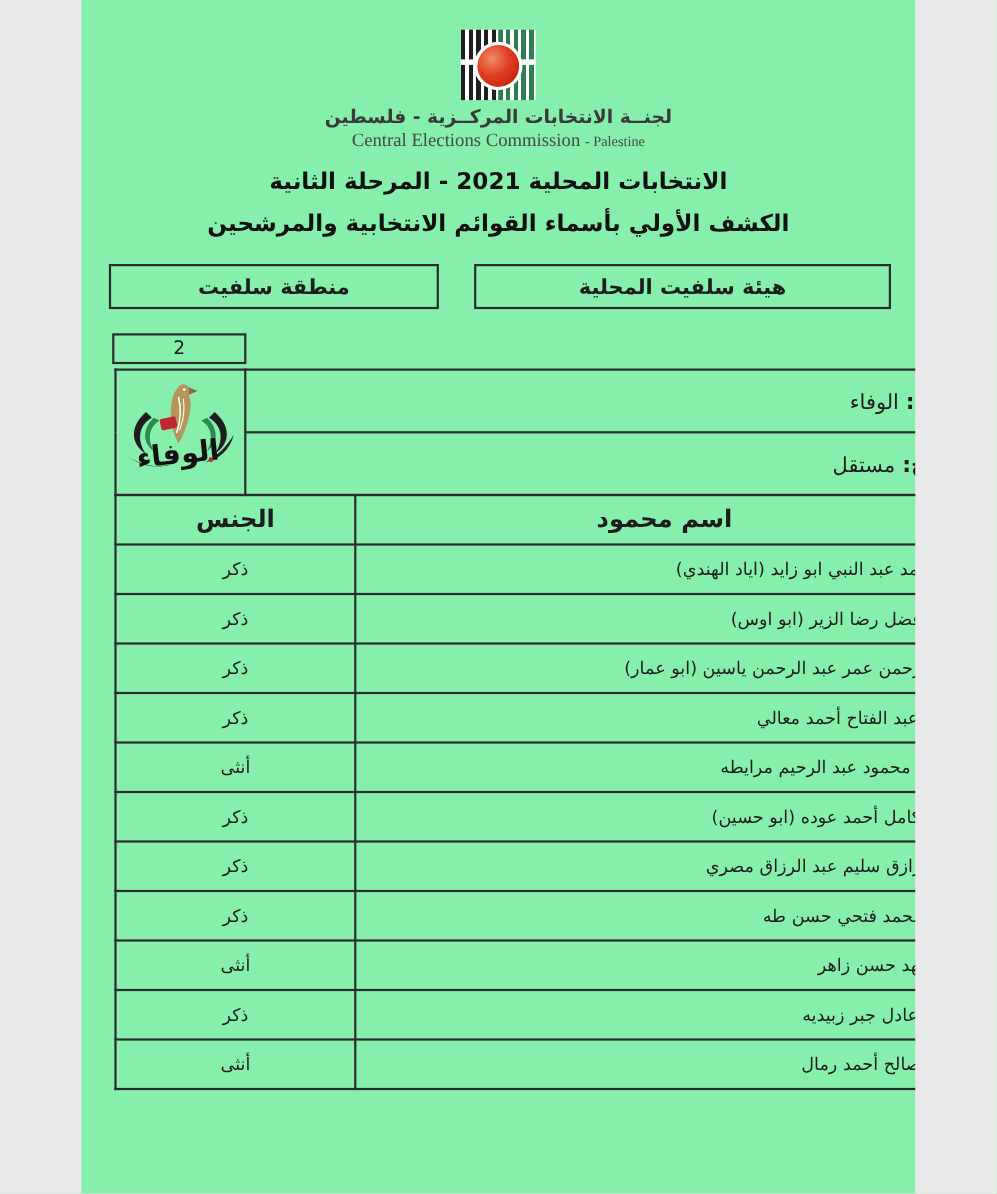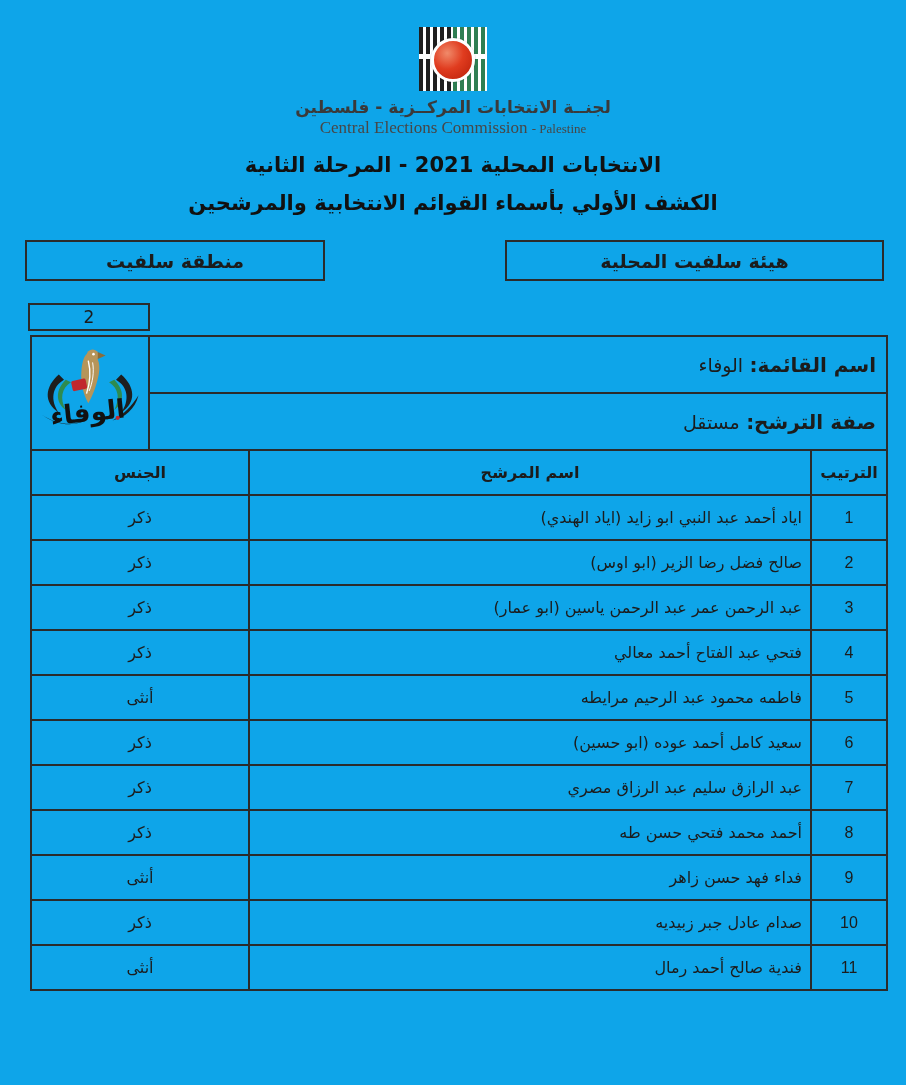--- a/index.html
+++ b/index.html
@@ -1,17 +1,17 @@
 <!DOCTYPE html>
 <html lang="ar"><head>
 <meta charset="utf-8">
 <style>
   html,body{margin:0;padding:0;background:#e9e9e9;}
   .page{
-    width:906px;height:1085px;margin:0 auto;background:#0ea5e9;
+    width:758px;height:1085px;margin:0 auto;background:#86efac;
     font-family:"DejaVu Sans","Liberation Serif",sans-serif;
     color:#1c1c1c;position:relative;overflow:hidden;box-sizing:border-box;
   }
   
   .header{padding-top:27px;text-align:center;}
   .cec-mark{width:68px;height:64px;margin:0 auto;position:relative;}
   .stripes{position:absolute;top:0;height:100%;width:50%;}
   .stripes.left{left:0;background:repeating-linear-gradient(90deg,#1f1f1f 0 4px,#ffffff 4px 7px);}
   .stripes.right{right:0;background:repeating-linear-gradient(90deg,#2f7e52 0 4px,#ffffff 4px 7px);}
   .stripe-gap{position:absolute;left:0;width:100%;top:42%;height:8%;background:#ffffff;}
@@ -37,21 +37,21 @@
     display:flex;align-items:center;justify-content:center;font-size:17px;}
   
   .tables-wrap{margin:4px 20px 0 30px;width:856px;}
   table{border-collapse:collapse;table-layout:fixed;width:856px;}
   td,th{border:2px solid #2b2b2b;box-sizing:border-box;overflow:hidden;}
   .info-cell{height:57px;text-align:right;padding:0 10px 0 4px;font-size:20px;vertical-align:middle;}
   .info-label{font-weight:bold;}
   .info-value{font-weight:normal;font-size:19px;}
   .logo-cell{width:118px;text-align:center;vertical-align:middle;padding:2px;}
   .main-table{margin-top:-2px;}
-  .main-table th{height:45px;font-size:16px;font-weight:bold;text-align:center;vertical-align:middle;}
+  .main-table th{height:45px;font-size:22px;font-weight:bold;text-align:center;vertical-align:middle;}
   .main-table td{height:45px;font-size:16px;vertical-align:middle;}
   .cell-order{text-align:center;font-family:"Liberation Sans","DejaVu Sans",sans-serif;}
   .cell-name{text-align:right;padding-right:8px;}
   .cell-gender{text-align:center;font-size:17px;}
 </style>
 </head>
 <body>
 
 <div class="page">
 
@@ -130,21 +130,21 @@
 
     <table class="main-table" dir="rtl">
       <colgroup>
           <col style="width:76px">
           <col style="width:562px">
           <col style="width:218px">
         </colgroup>
       <tbody>
           <tr>
         <th>الترتيب</th>
-        <th>اسم المرشح</th>
+        <th>اسم محمود</th>
         <th>الجنس</th>
       </tr>
       <tr>
         <td class="cell-order">1</td>
         <td class="cell-name">اياد أحمد عبد النبي ابو زايد (اياد الهندي)</td>
         <td class="cell-gender">ذكر</td>
       </tr>
       <tr>
         <td class="cell-order">2</td>
         <td class="cell-name">صالح فضل رضا الزير (ابو اوس)</td>

